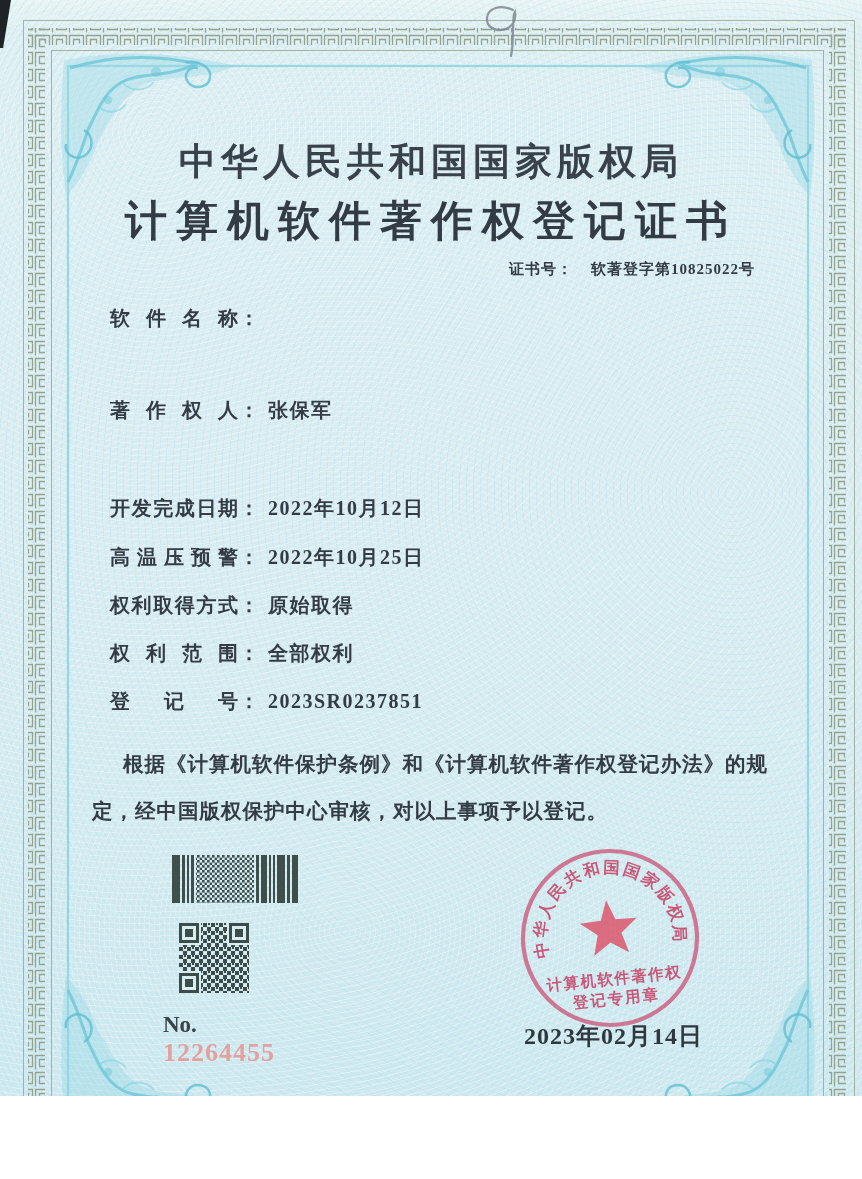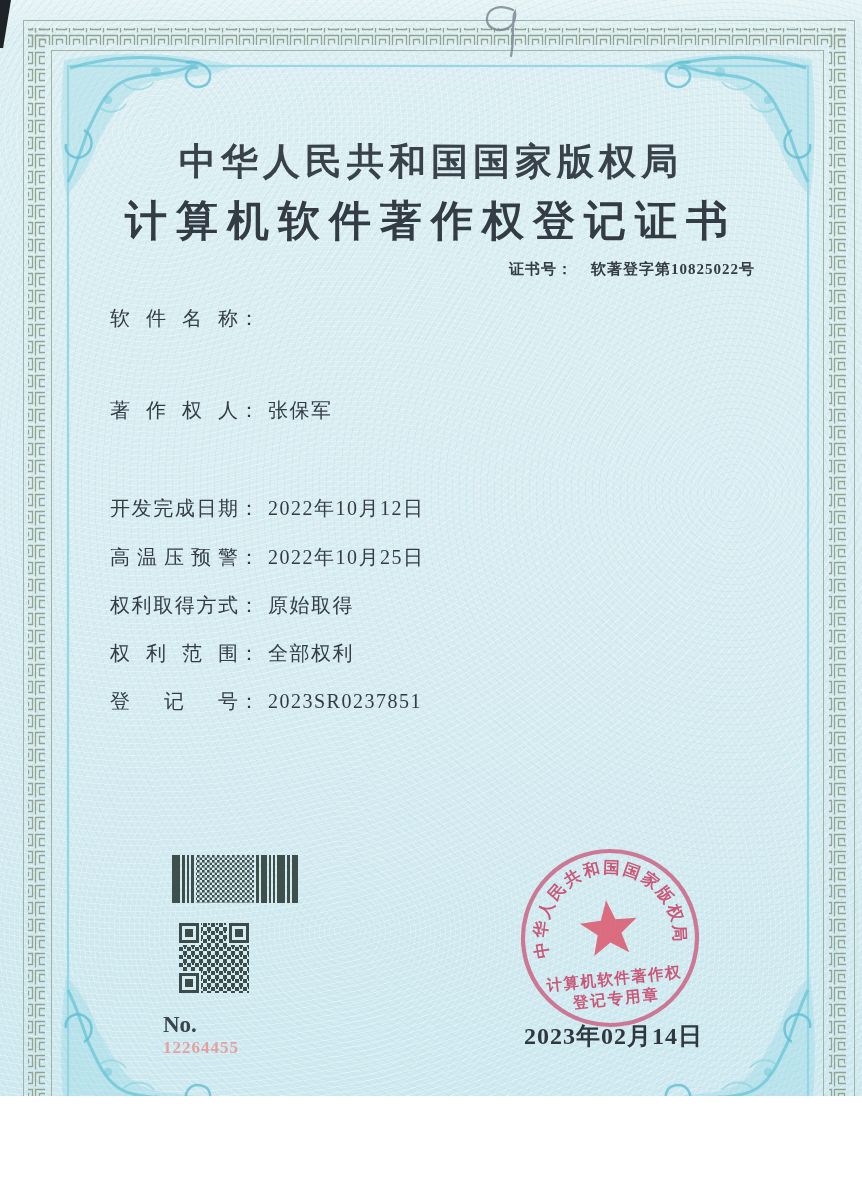--- a/index.html
+++ b/index.html
@@ -17,30 +17,30 @@
   .mark-svg{left:470px;top:0;}
   .photo-edge{position:absolute;left:0;top:0;width:11px;height:48px;background:#1d2327;
     clip-path:polygon(0 0,100% 0,28% 100%,0 100%);}
   .authority{position:absolute;left:0;top:139px;width:862px;text-align:center;
     font-weight:700;font-size:37px;letter-spacing:5px;color:#39424b;line-height:46px;}
   .cert-title{position:absolute;left:0;top:195px;width:862px;text-align:center;
     font-weight:700;font-size:42px;letter-spacing:9px;color:#333b44;line-height:52px;}
   .certno{position:absolute;top:260px;right:107px;font-weight:700;font-size:15px;color:#333b44;letter-spacing:1px;}
   .certno .val{margin-left:18px;}
   .row{position:absolute;left:110px;display:flex;align-items:flex-end;
-    font-weight:400;font-size:20px;color:#333b44;line-height:28px;}
+    font-weight:700;font-size:20px;color:#333b44;line-height:28px;}
   .flabel{display:inline-block;width:128px;text-align:justify;text-align-last:justify;}
   .fcolon{margin-left:1px;}
   .fvalue{margin-left:9px;letter-spacing:1.5px;}
   .fvalue-name{width:508px;line-height:27px;}
   .statement{position:absolute;left:92px;top:741px;width:686px;margin:0;
     font-weight:700;font-size:20.5px;line-height:47px;text-indent:31px;letter-spacing:1px;color:#333b44;}
   .serial{position:absolute;left:150px;top:1012px;display:flex;align-items:baseline;flex-direction:column;}
   .serial-prefix{font-weight:700;font-size:23px;color:#3a444b;}
-  .serial-num{margin-left:13px;font-weight:700;font-size:17px;color:#e59a96;letter-spacing:1px;opacity:.9;}
+  .serial-num{margin-left:13px;font-weight:700;font-size:26px;color:#e59a96;letter-spacing:1px;opacity:.9;}
   .issue-date{position:absolute;left:524px;top:1020px;font-weight:700;font-size:24px;color:#2f383f;letter-spacing:1px;}
   .bc-svg{left:172px;top:855px;}
   .qr-svg{left:179px;top:923px;}
   .seal-svg{left:498px;top:826px;}
 </style>
 </head>
 <body>
 
 <div class="photo">
 
@@ -119,20 +119,21 @@
       <span class="fcolon">：</span>
     <span class="fvalue">全部权利</span>
   </div>
 
   <div class="row" style="top:687px">
     <span class="flabel">登记号</span>
       <span class="fcolon">：</span>
     <span class="fvalue">2023SR0237851</span>
   </div>
 
+  <p class="statement">根据《计算机软件保护条例》和《计算机软件著作权登记办法》的规定，经中国版权保护中心审核，对以上事项予以登记。</p>
 
   <svg class="bc-svg" width="126" height="48" viewBox="0 0 126 48">
     <defs>
       <pattern id="bcnoise" width="5" height="5" patternUnits="userSpaceOnUse">
         <rect width="2.6" height="2.6" fill="#3f4f4c"></rect>
         <rect x="2.6" y="2.6" width="2.4" height="2.4" fill="#3f4f4c"></rect>
       </pattern>
     </defs>
     <g fill="#3f4f4c">
       <rect x="0" y="0" width="8" height="48"></rect>

